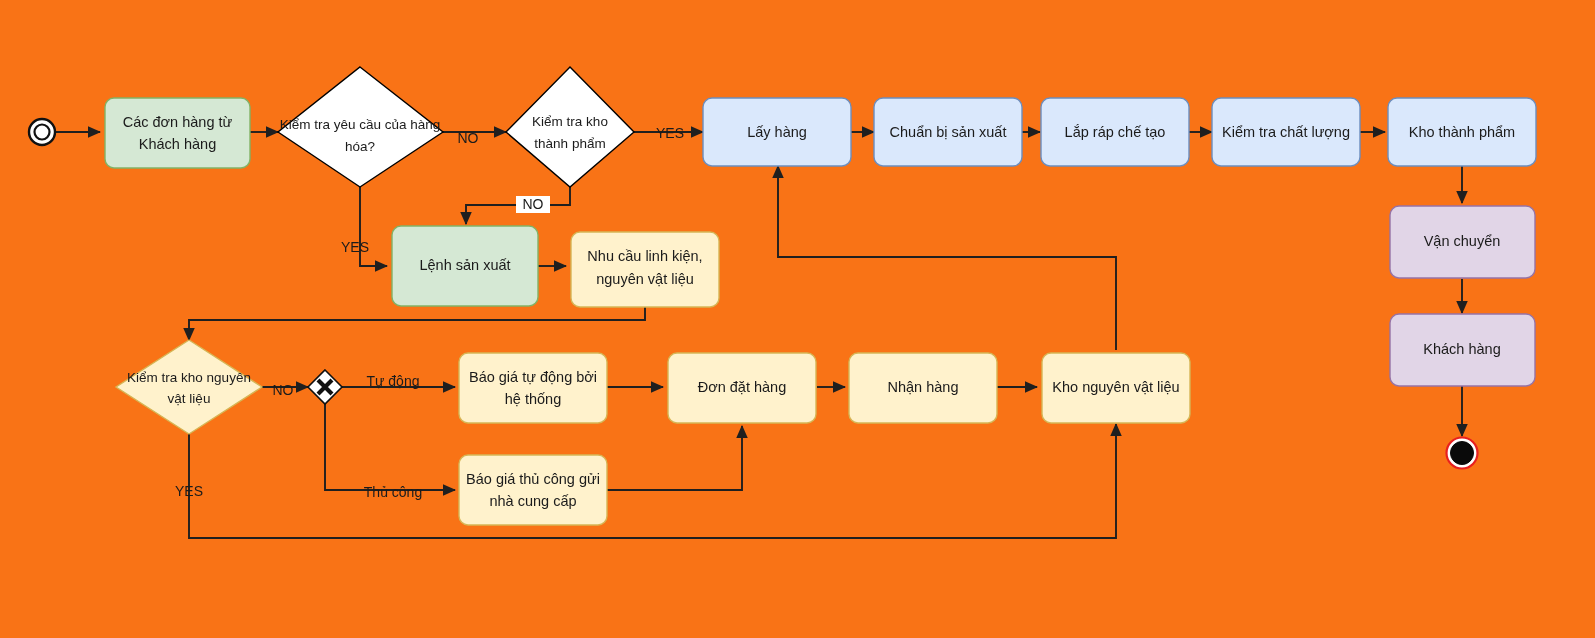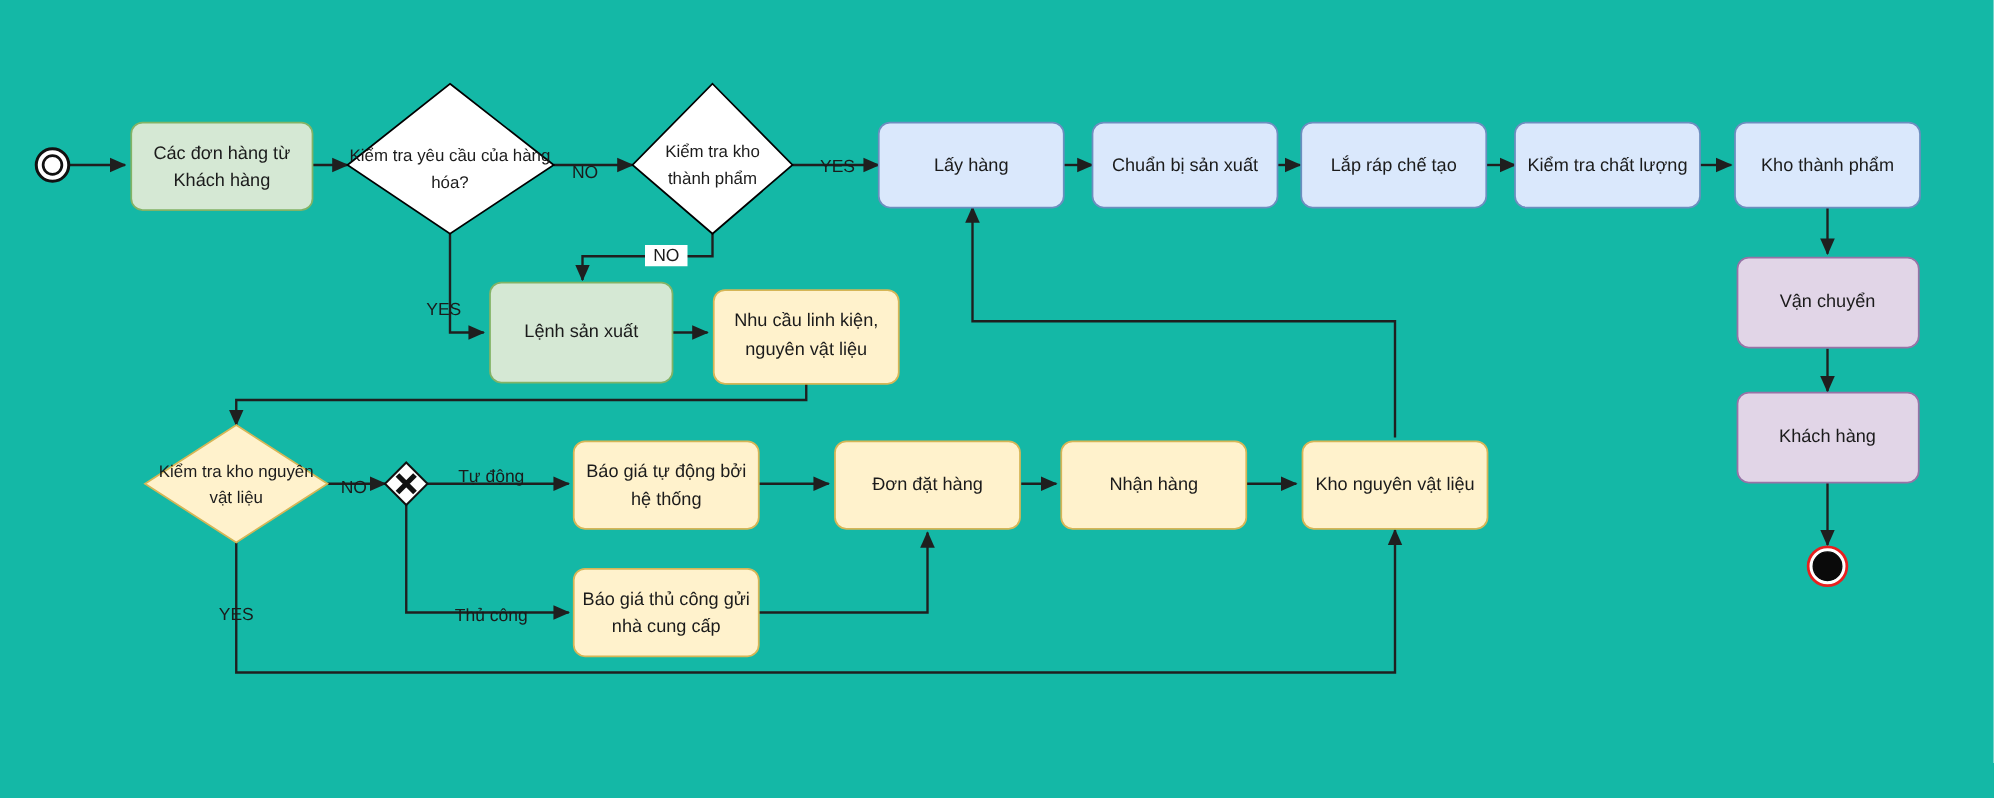--- a/index.html
+++ b/index.html
@@ -10,21 +10,21 @@
   body {
     width: 1595px;
     height: 638px;
     font-family: "Liberation Sans", sans-serif;
     overflow: hidden;
   }
   #diagram-root {
     position: relative;
     width: 1595px;
     height: 638px;
-    background: #14b8a6;
+    background: #f97316;
   }
   svg#flow {
     display: block;
     width: 1595px;
     height: 638px;
   }
   .node-text {
     font-family: "Liberation Sans", sans-serif;
     font-size: 14.5px;
     fill: #1b1b1b;

